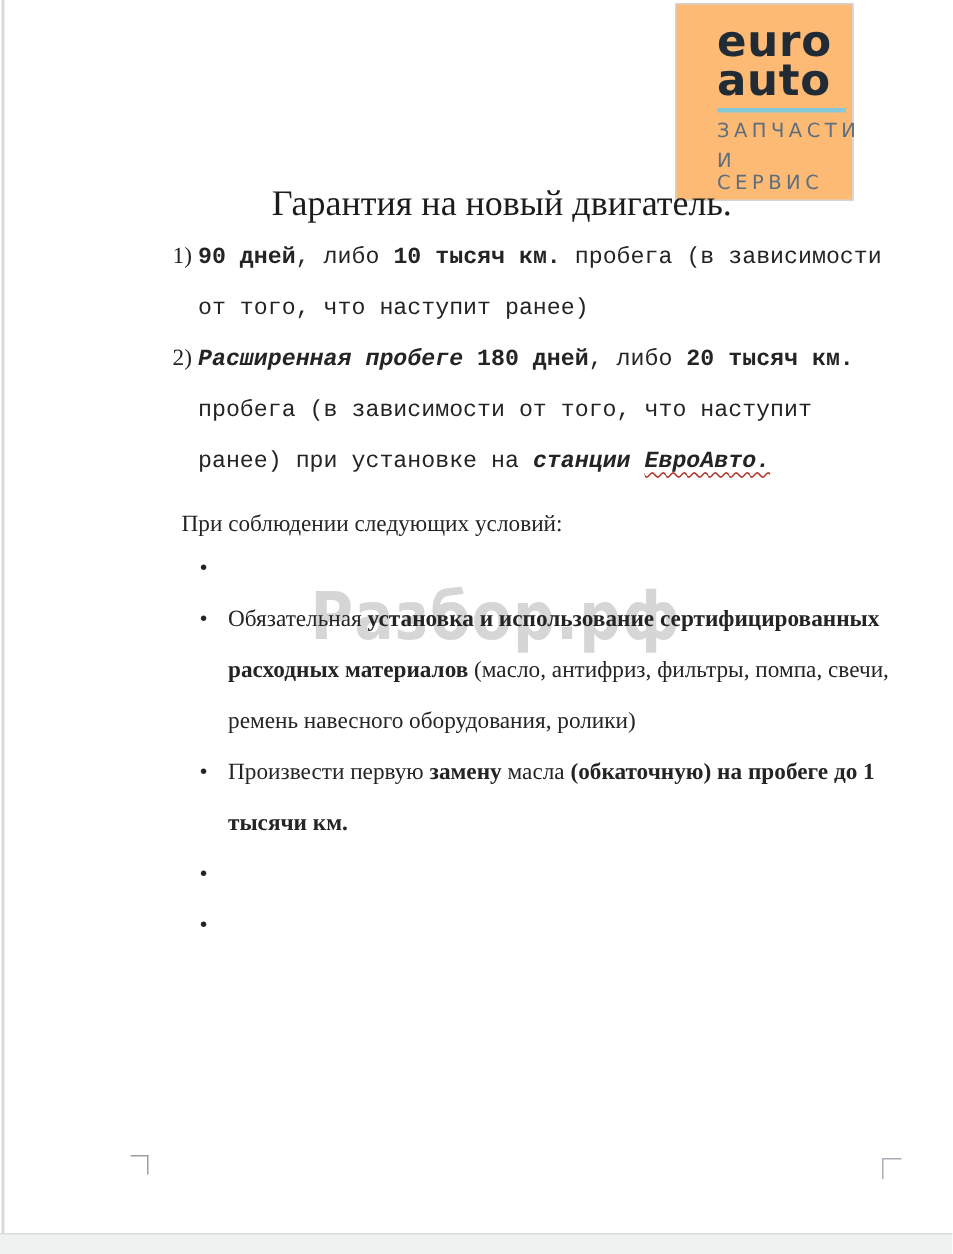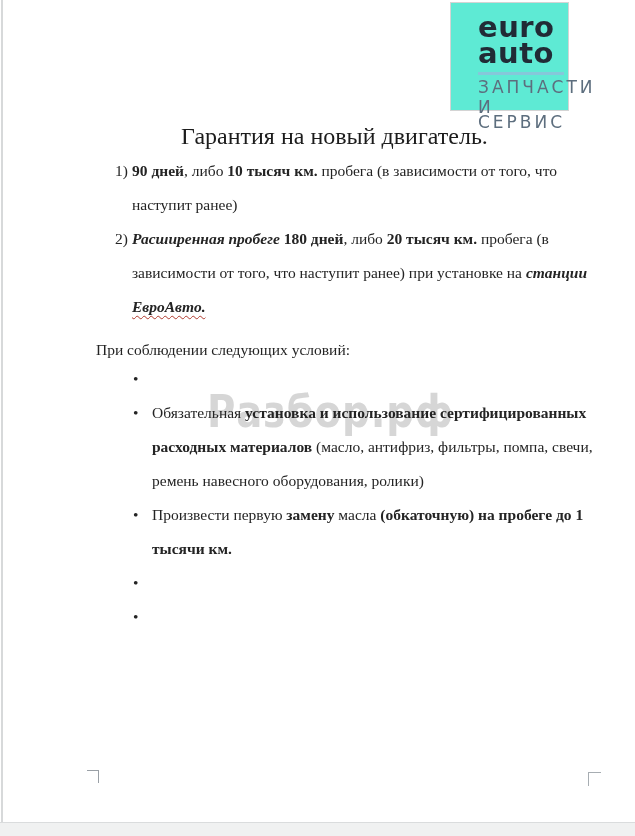--- a/index.html
+++ b/index.html
@@ -12,32 +12,32 @@
     position:relative;
   }
   .page{position:absolute;inset:0;background:#fff;}
 
   
   .edge-left{position:absolute;left:1px;top:0;bottom:13px;width:2px;background:#c6c9cb;opacity:.7;}
   .edge-bottom{position:absolute;left:0;right:0;bottom:0;height:13px;background:#f0f1f1;border-top:1px solid #dadcdd;}
 
   
   .logo-box{
-    position:absolute;left:450px;top:2px;width:119px;height:109px;
-    border:1px solid #d4d4d4;background:#5eead4;box-sizing:border-box;
+    position:absolute;left:450px;top:2px;width:119px;height:132px;
+    border:1px solid #d4d4d4;background:#fdba74;box-sizing:border-box;
     padding:11px 0 0 27px;
     font-family:"DejaVu Sans","Liberation Sans",sans-serif;
   }
   .logo-word{
     font-weight:800;font-size:29px;line-height:26px;letter-spacing:.5px;
     color:var(--c-logoText,#212b36);
   }
   .logo-divider{width:86px;height:3px;margin-top:6px;background:var(--c-logoDivider,#85c8da);}
   .logo-tagline{
-    margin-top:5px;font-size:17px;line-height:15px;letter-spacing:3px;
+    margin-top:5px;font-size:13px;line-height:15px;letter-spacing:3px;
     color:var(--c-logoTagline,#5d6e7e);font-weight:400;
   }
 
   
   .watermark{
     position:absolute;left:207px;top:386px;z-index:0;
     font-family:"DejaVu Sans","Liberation Sans",sans-serif;
     font-weight:700;font-size:44px;letter-spacing:1px;
     color:var(--c-watermark,#cdcdcd);opacity:.8;
     transform:scaleX(.88);transform-origin:left center;
@@ -46,22 +46,22 @@
 
   
   .doc{position:absolute;left:94px;right:42px;top:118px;z-index:1;}
   .title{
     font-size:24px;line-height:36px;font-weight:400;margin:0;
     text-align:center;padding-right:18px;color:#1c1c1c;
   }
   .body-text{font-size:15.5px;line-height:34px;}
   .num-item{display:flex;}
   .num-marker{flex:0 0 17px;margin-left:21px;}
-  .num-body{flex:1;}
-  .intro{margin:9px 0 0 2px;}
+  .num-body{flex:1;font-family:Liberation Mono, monospace;}
+  .intro{margin:9px 0 0 27px;}
   .bullets{margin-top:-5px;}
   .bullet-item{display:flex;}
   .dot-cell{flex:0 0 19px;margin-left:39px;}
   .bullet-body{flex:1;}
   .footer-line{margin:36px 0 0 56px;}
 
   .b{font-weight:bold;}
   .i{font-style:italic;}
   .spell{
     text-decoration-line:underline;

